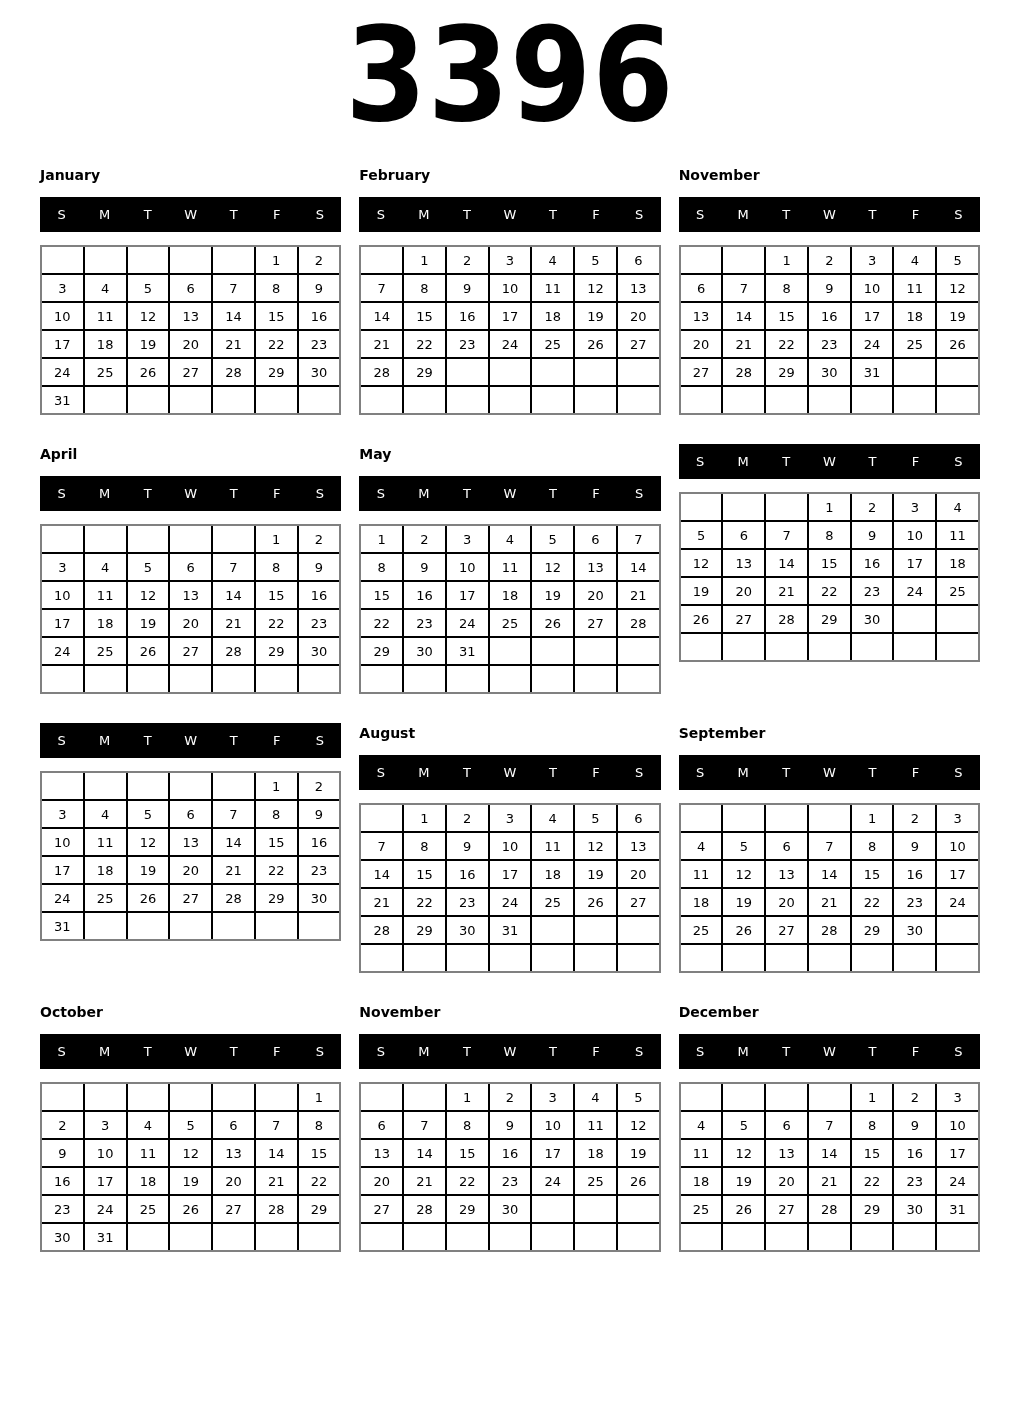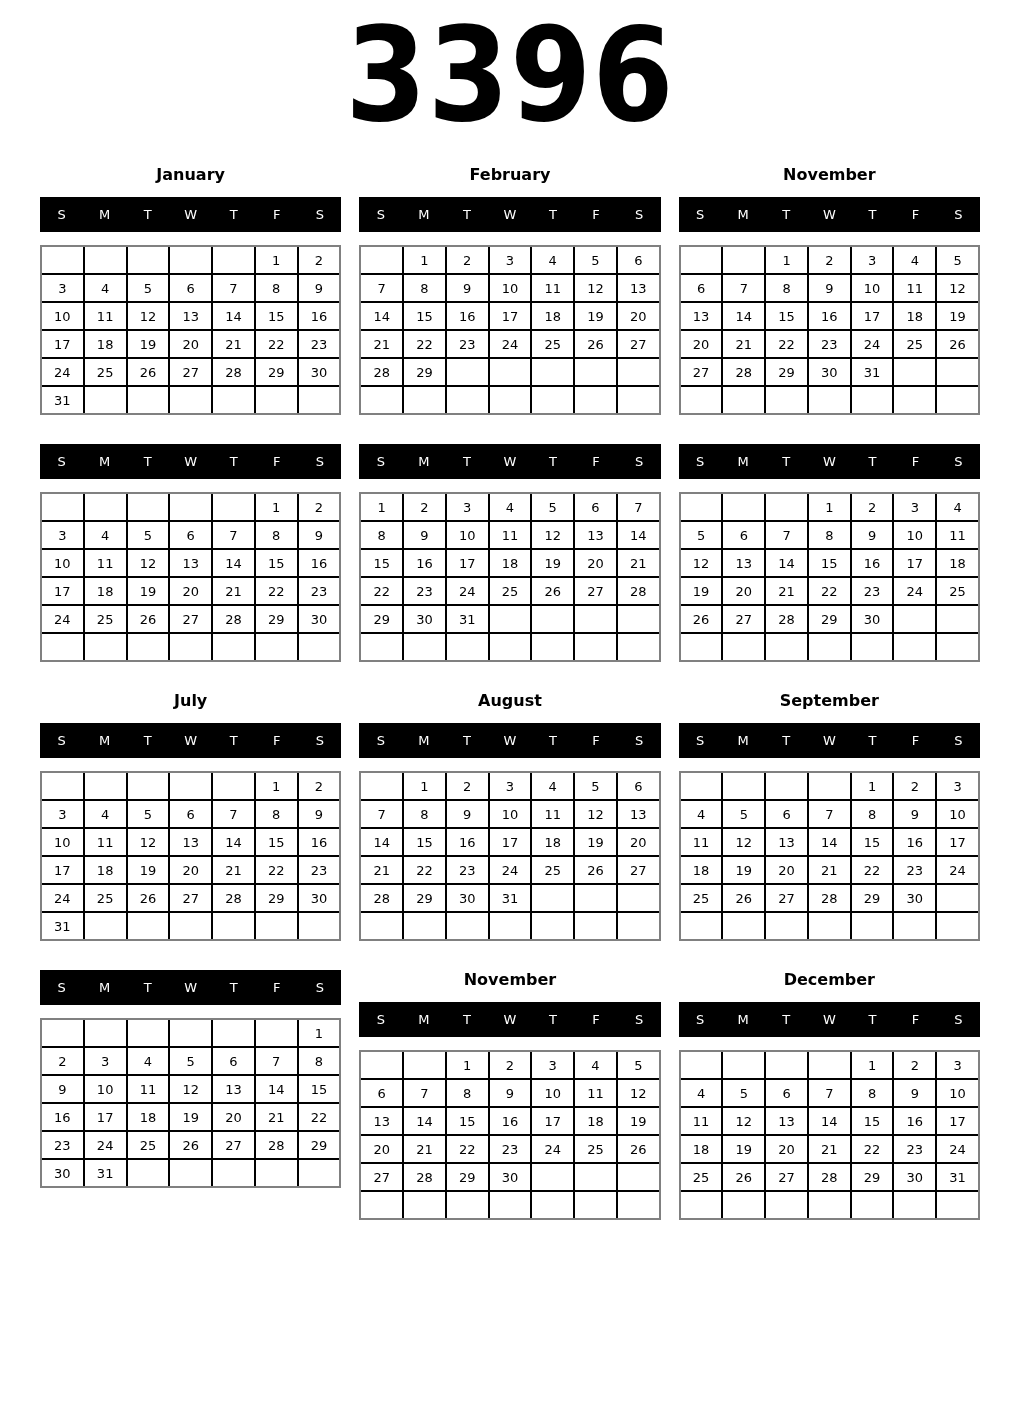--- a/index.html
+++ b/index.html
@@ -32,22 +32,22 @@
     color: var(--ink, #000000);
   }
   .months {
     display: grid;
     grid-template-columns: repeat(3, 1fr);
     column-gap: 18px;
     row-gap: 29px;
     padding: 15px 40px 0 40px;
   }
   .month-title {
-    text-align: center;
-    font-size: 16px;
+    text-align: left;
+    font-size: 14px;
     font-weight: bold;
     line-height: 20px;
     margin-bottom: 12px;
     color: var(--ink, #000000);
   }
   .weekday-header {
     background: var(--header-bg, #000000);
     color: var(--header-text, #ffffff);
     height: 35px;
     display: grid;
@@ -247,76 +247,78 @@
           <div class="cell"></div>
           <div class="cell"></div>
           <div class="cell"></div>
           <div class="cell"></div>
           <div class="cell"></div>
           <div class="cell"></div>
         </div>
   </div>
 
   <div class="month">
-    <div class="weekday-header">
-          <div class="wd">S</div>
-          <div class="wd">M</div>
-          <div class="wd">T</div>
-          <div class="wd">W</div>
-          <div class="wd">T</div>
-          <div class="wd">F</div>
-          <div class="wd">S</div>
-        </div>
-    <div class="month-grid">
-          <div class="cell"></div>
-          <div class="cell"></div>
-          <div class="cell"></div>
-          <div class="cell"></div>
-          <div class="cell"></div>
-          <div class="cell">1</div>
-          <div class="cell">2</div>
-          <div class="cell">3</div>
-          <div class="cell">4</div>
-          <div class="cell">5</div>
-          <div class="cell">6</div>
-          <div class="cell">7</div>
-          <div class="cell">8</div>
-          <div class="cell">9</div>
-          <div class="cell">10</div>
-          <div class="cell">11</div>
-          <div class="cell">12</div>
-          <div class="cell">13</div>
-          <div class="cell">14</div>
-          <div class="cell">15</div>
-          <div class="cell">16</div>
-          <div class="cell">17</div>
-          <div class="cell">18</div>
-          <div class="cell">19</div>
-          <div class="cell">20</div>
-          <div class="cell">21</div>
-          <div class="cell">22</div>
-          <div class="cell">23</div>
-          <div class="cell">24</div>
-          <div class="cell">25</div>
-          <div class="cell">26</div>
-          <div class="cell">27</div>
-          <div class="cell">28</div>
-          <div class="cell">29</div>
-          <div class="cell">30</div>
-          <div class="cell"></div>
-          <div class="cell"></div>
-          <div class="cell"></div>
-          <div class="cell"></div>
-          <div class="cell"></div>
-          <div class="cell"></div>
-          <div class="cell"></div>
-        </div>
-  </div>
-
-  <div class="month">
+    <div class="month-title">April</div>
+    <div class="weekday-header">
+          <div class="wd">S</div>
+          <div class="wd">M</div>
+          <div class="wd">T</div>
+          <div class="wd">W</div>
+          <div class="wd">T</div>
+          <div class="wd">F</div>
+          <div class="wd">S</div>
+        </div>
+    <div class="month-grid">
+          <div class="cell"></div>
+          <div class="cell"></div>
+          <div class="cell"></div>
+          <div class="cell"></div>
+          <div class="cell"></div>
+          <div class="cell">1</div>
+          <div class="cell">2</div>
+          <div class="cell">3</div>
+          <div class="cell">4</div>
+          <div class="cell">5</div>
+          <div class="cell">6</div>
+          <div class="cell">7</div>
+          <div class="cell">8</div>
+          <div class="cell">9</div>
+          <div class="cell">10</div>
+          <div class="cell">11</div>
+          <div class="cell">12</div>
+          <div class="cell">13</div>
+          <div class="cell">14</div>
+          <div class="cell">15</div>
+          <div class="cell">16</div>
+          <div class="cell">17</div>
+          <div class="cell">18</div>
+          <div class="cell">19</div>
+          <div class="cell">20</div>
+          <div class="cell">21</div>
+          <div class="cell">22</div>
+          <div class="cell">23</div>
+          <div class="cell">24</div>
+          <div class="cell">25</div>
+          <div class="cell">26</div>
+          <div class="cell">27</div>
+          <div class="cell">28</div>
+          <div class="cell">29</div>
+          <div class="cell">30</div>
+          <div class="cell"></div>
+          <div class="cell"></div>
+          <div class="cell"></div>
+          <div class="cell"></div>
+          <div class="cell"></div>
+          <div class="cell"></div>
+          <div class="cell"></div>
+        </div>
+  </div>
+
+  <div class="month">
+    <div class="month-title">May</div>
     <div class="weekday-header">
           <div class="wd">S</div>
           <div class="wd">M</div>
           <div class="wd">T</div>
           <div class="wd">W</div>
           <div class="wd">T</div>
           <div class="wd">F</div>
           <div class="wd">S</div>
         </div>
     <div class="month-grid">
@@ -415,21 +417,20 @@
           <div class="cell"></div>
           <div class="cell"></div>
           <div class="cell"></div>
           <div class="cell"></div>
           <div class="cell"></div>
           <div class="cell"></div>
         </div>
   </div>
 
   <div class="month">
-    <div class="month-title">July</div>
     <div class="weekday-header">
           <div class="wd">S</div>
           <div class="wd">M</div>
           <div class="wd">T</div>
           <div class="wd">W</div>
           <div class="wd">T</div>
           <div class="wd">F</div>
           <div class="wd">S</div>
         </div>
     <div class="month-grid">
@@ -586,20 +587,21 @@
           <div class="cell"></div>
           <div class="cell"></div>
           <div class="cell"></div>
           <div class="cell"></div>
           <div class="cell"></div>
           <div class="cell"></div>
         </div>
   </div>
 
   <div class="month">
+    <div class="month-title">October</div>
     <div class="weekday-header">
           <div class="wd">S</div>
           <div class="wd">M</div>
           <div class="wd">T</div>
           <div class="wd">W</div>
           <div class="wd">T</div>
           <div class="wd">F</div>
           <div class="wd">S</div>
         </div>
     <div class="month-grid">

